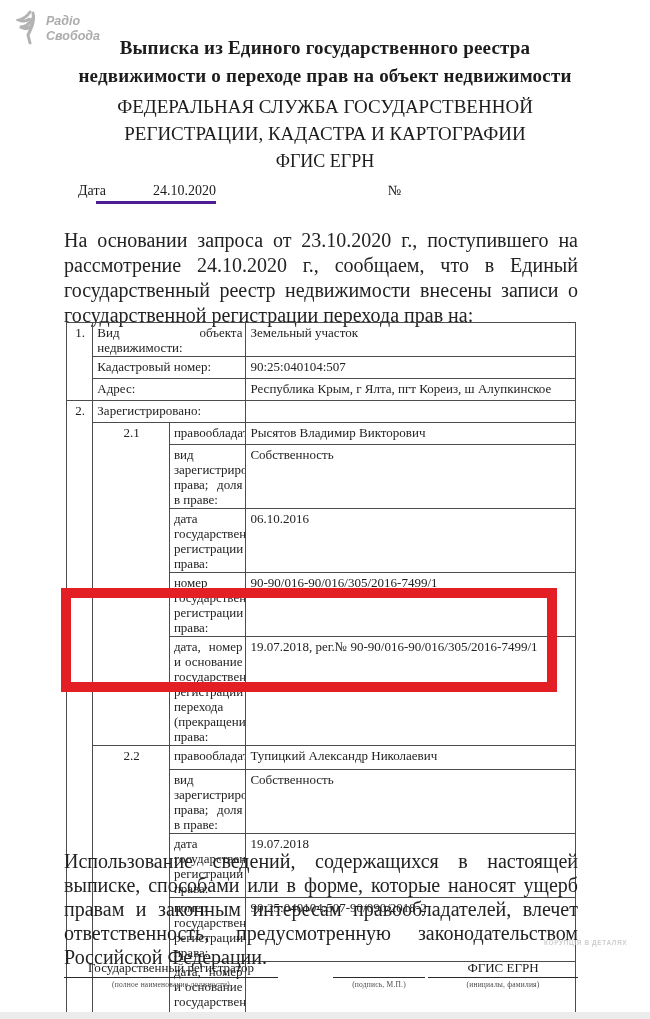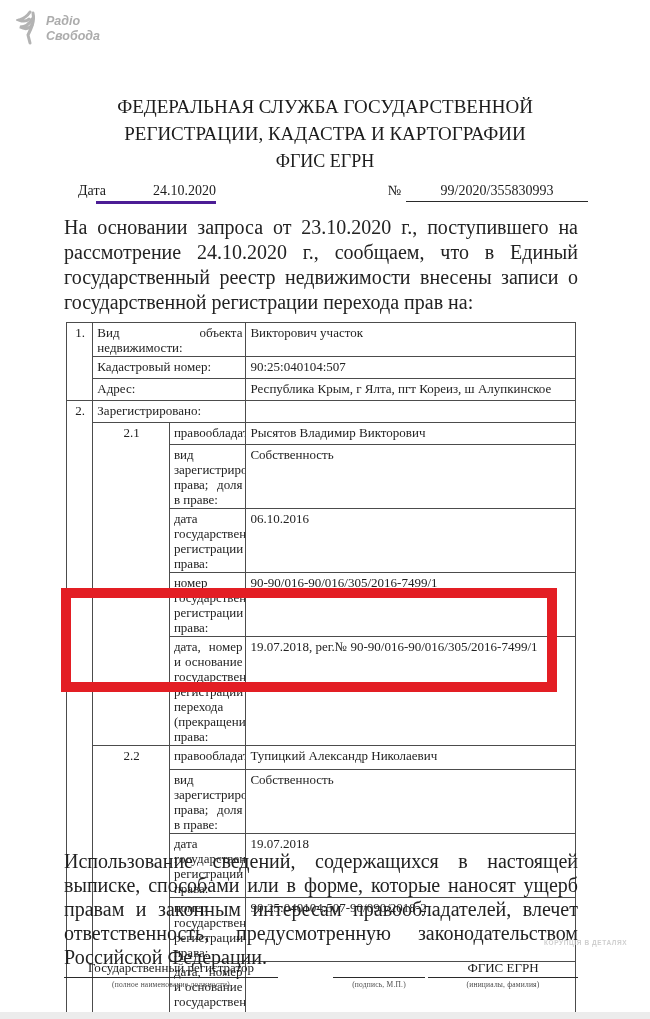--- a/index.html
+++ b/index.html
@@ -19,21 +19,21 @@
   .meta-row{position:absolute;top:183px;left:0;width:650px;height:22px;font-size:14px;}
   .meta-label-date{position:absolute;left:78px;top:0;}
   .meta-date{position:absolute;left:96px;top:0;width:120px;text-align:right;
              border-bottom:3px solid #4c1d95;padding-bottom:2px;}
   .meta-label-num{position:absolute;left:388px;top:0;}
   .meta-num{position:absolute;left:406px;top:0;width:182px;text-align:center;
             border-bottom:1px solid #2a2a2a;padding-bottom:2px;}
   
   .para{position:absolute;left:64px;width:514px;font-size:20px;line-height:25px;
         text-align:justify;color:#222;}
-  .para.intro{top:215px;}
+  .para.intro{top:228px;}
   .para.closing{top:849px;line-height:24px;}
   
   .table-wrap{position:absolute;top:322px;left:66px;width:511px;}
   table.reg{border-collapse:collapse;table-layout:fixed;width:510px;font-size:13px;line-height:15px;}
   table.reg td{border:1px solid #4c4c4c;vertical-align:top;padding:2px 3px 1px 4px;
                overflow:hidden;color:#222;}
   td.c-num{width:18px;text-align:center;padding-left:1px;padding-right:1px;}
   td.c-sub{width:26px;text-align:center;padding-left:1px;padding-right:1px;}
   td.c-label{width:143px;text-align:justify;}
   td.c-value{width:317px;}
@@ -76,44 +76,47 @@
           <path d="M17 4 C19 12 15 20 12 26 L14 34"></path>
         </g>
       </svg>
     </span>
     <span class="rs-logo-text">
       <span>Радіо</span><br>
       <span>Свобода</span>
     </span>
   </div>
 
+  <div class="doc-title">
+    <span>Выписка из Единого государственного реестра</span><br>
+    <span>недвижимости о переходе прав на объект недвижимости</span>
+  </div>
 
   <div class="agency">
     <span>ФЕДЕРАЛЬНАЯ СЛУЖБА ГОСУДАРСТВЕННОЙ</span><br>
     <span>РЕГИСТРАЦИИ, КАДАСТРА И КАРТОГРАФИИ</span>
   </div>
 
   <div class="fgis">ФГИС ЕГРН</div>
 
   <div class="meta-row">
     <span class="meta-label-date">Дата</span>
     <span class="meta-date">24.10.2020</span>
     <span class="meta-label-num">№</span>
-    <span class="meta-num">99/2020/355830993</span>
   </div>
 
   <div class="para intro">На основании запроса от 23.10.2020 г., поступившего на рассмотрение 24.10.2020 г., сообщаем, что в Единый государственный реестр недвижимости внесены записи о государственной регистрации перехода прав на:</div>
 
   <div class="table-wrap">
     <table class="reg">
       <tbody>
           <tr class="h22">
         <td class="c-num" rowspan="3">1.</td>
         <td class="c-label" colspan="2">Вид объекта недвижимости:</td>
-        <td class="c-value">Викторович участок</td>
+        <td class="c-value">Земельный участок</td>
       </tr>
       <tr class="h22">
         <td class="c-label" colspan="2">Кадастровый номер:</td>
         <td class="c-value">90:25:040104:507</td>
       </tr>
       <tr class="h22">
         <td class="c-label" colspan="2">Адрес:</td>
         <td class="c-value">Республика Крым, г Ялта, пгт Кореиз, ш Алупкинское</td>
       </tr>
       <tr class="h22">

